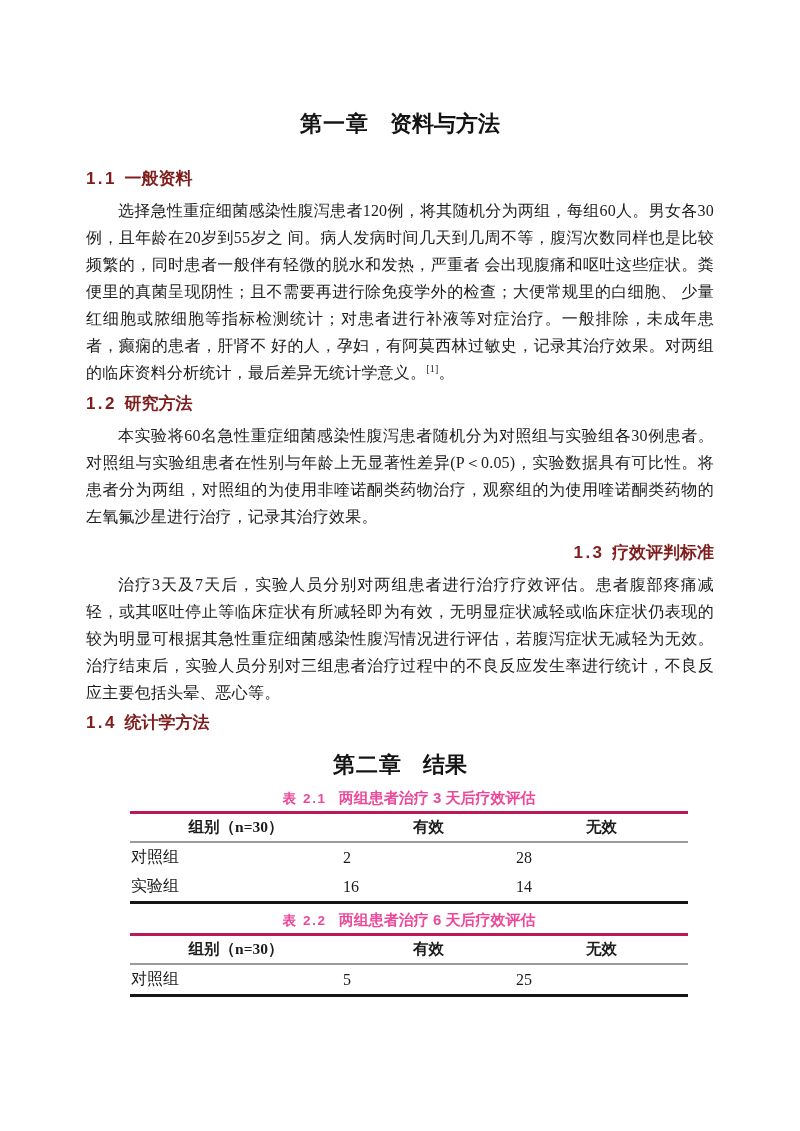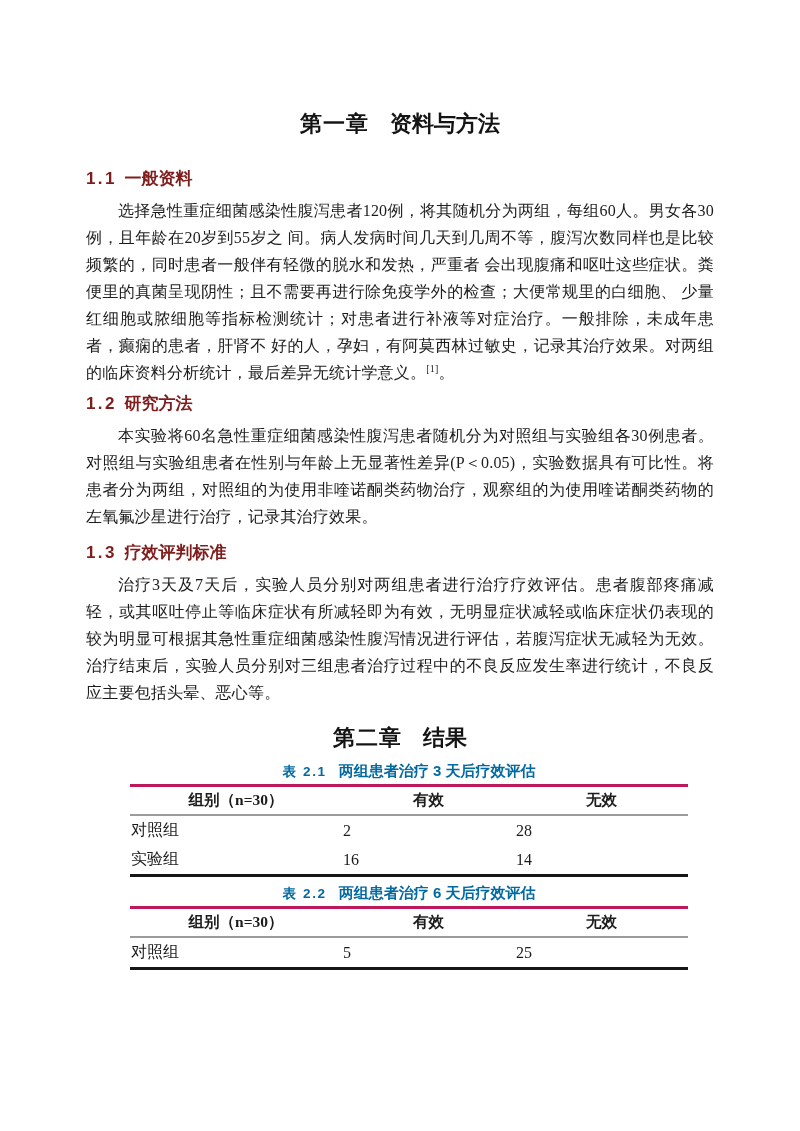--- a/index.html
+++ b/index.html
@@ -21,34 +21,34 @@
   #ch2-title{margin-top:18px;}
 
   h2.section{
     font-family:"Liberation Sans","DejaVu Sans",sans-serif;
     font-weight:bold;font-size:17px;line-height:21px;
     color:#7f1d1d;margin:0;
   }
   h2.section .num{margin-right:0.45em;letter-spacing:0.14em;}
   #sec11{margin-top:0;}
   #sec12{margin-top:7px;}
-  #sec13{margin-top:12px;}
+  #sec13{margin-top:12px;text-align:right;}
   #sec14{margin-top:6px;}
   #sec21{margin-top:24px;}
 
   p.body{
     font-size:16px;line-height:27px;letter-spacing:0.2px;
     text-align:justify;text-indent:2em;margin:8px 0 5px 0;
   }
   sup.ref{font-size:10px;line-height:0;}
 
   .tablewrap{width:558px;margin-left:44px;}
   .tcaption{
     font-family:"Liberation Sans","DejaVu Sans",sans-serif;
-    font-weight:bold;color:#0369a1;
+    font-weight:bold;color:#ec4899;
     text-align:center;font-size:15px;line-height:19px;
   }
   #t1-caption{margin-top:9px;margin-bottom:3px;}
   #t2-caption{margin-top:6px;margin-bottom:3px;}
   .tcaption .cap-num{font-size:13.5px;margin-right:0.9em;letter-spacing:0.12em;}
 
   table.data{
     width:100%;border-collapse:collapse;
     border-top:3px solid #be185d;border-bottom:3px solid #161616;
     font-size:16px;
@@ -70,20 +70,21 @@
 
     <h2 class="section" id="sec11"><span class="num">1.1</span><span>一般资料</span></h2>
     <p class="body"><span>选择急性重症细菌感染性腹泻患者120例，将其随机分为两组，每组60人。男女各30例，且年龄在20岁到55岁之 间。病人发病时间几天到几周不等，腹泻次数同样也是比较频繁的，同时患者一般伴有轻微的脱水和发热，严重者 会出现腹痛和呕吐这些症状。粪便里的真菌呈现阴性；且不需要再进行除免疫学外的检查；大便常规里的白细胞、 少量红细胞或脓细胞等指标检测统计；对患者进行补液等对症治疗。一般排除，未成年患者，癫痫的患者，肝肾不 好的人，孕妇，有阿莫西林过敏史，记录其治疗效果。对两组的临床资料分析统计，最后差异无统计学意义。</span><sup class="ref">[1]</sup><span>。</span></p>
 
     <h2 class="section" id="sec12"><span class="num">1.2</span><span>研究方法</span></h2>
     <p class="body">本实验将60名急性重症细菌感染性腹泻患者随机分为对照组与实验组各30例患者。对照组与实验组患者在性别与年龄上无显著性差异(P＜0.05)，实验数据具有可比性。将患者分为两组，对照组的为使用非喹诺酮类药物治疗，观察组的为使用喹诺酮类药物的左氧氟沙星进行治疗，记录其治疗效果。</p>
 
     <h2 class="section" id="sec13"><span class="num">1.3</span><span>疗效评判标准</span></h2>
     <p class="body">治疗3天及7天后，实验人员分别对两组患者进行治疗疗效评估。患者腹部疼痛减轻，或其呕吐停止等临床症状有所减轻即为有效，无明显症状减轻或临床症状仍表现的较为明显可根据其急性重症细菌感染性腹泻情况进行评估，若腹泻症状无减轻为无效。治疗结束后，实验人员分别对三组患者治疗过程中的不良反应发生率进行统计，不良反应主要包括头晕、恶心等。</p>
 
+    <h2 class="section" id="sec14"><span class="num">1.4</span><span>统计学方法</span></h2>
 
     <h1 class="chapter" id="ch2-title"><span class="num">第二章</span><span>结果</span></h1>
 
 
     <div class="tablewrap">
       <div class="tcaption" id="t1-caption"><span class="cap-num">表 2.1</span><span>两组患者治疗 3 天后疗效评估</span></div>
       <table class="data">
         <thead>
           <tr>
             <th class="c1">组别（n=30）</th>

